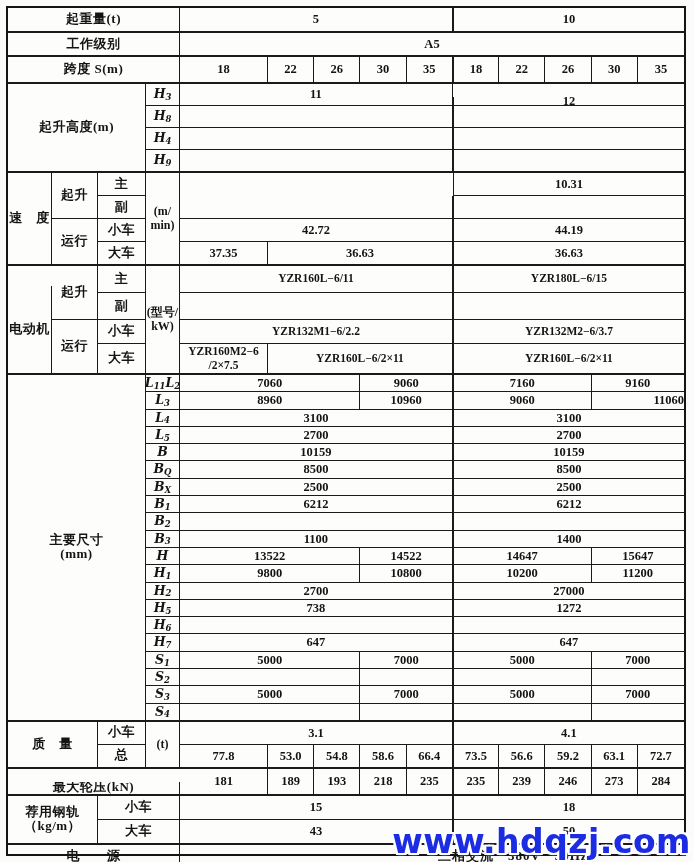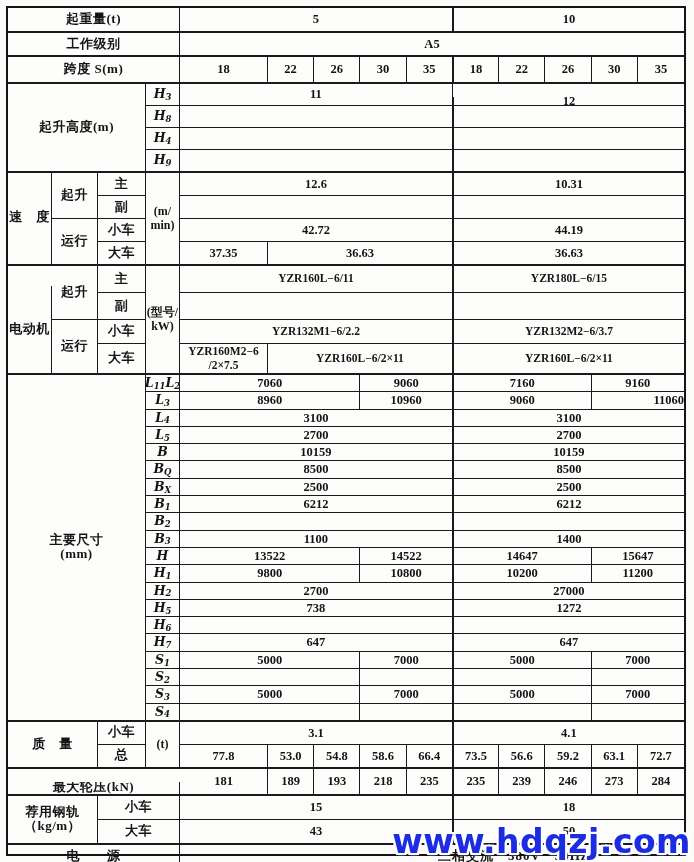--- a/index.html
+++ b/index.html
@@ -87,30 +87,29 @@
         <div class="cell val" style="grid-area: 1 / 5 / span 1 / span 5;"><span>11</span></div>
         <div class="cell val er grp" style="grid-area: 1 / 10 / span 1 / span 5; margin-top: 13px;"><span>12</span></div>
         <div class="cell val" style="grid-area: 2 / 5 / span 1 / span 5;"></div>
         <div class="cell val er grp" style="grid-area: 2 / 10 / span 1 / span 5;"></div>
         <div class="cell val" style="grid-area: 3 / 5 / span 1 / span 5;"></div>
         <div class="cell val er grp" style="grid-area: 3 / 10 / span 1 / span 5;"></div>
         <div class="cell val bot" style="grid-area: 4 / 5 / span 1 / span 5;"></div>
         <div class="cell val er grp bot" style="grid-area: 4 / 10 / span 1 / span 5;"></div>
       </div>
       <div class="sec" style="grid-template-rows: 23px 23px 23px 23px;">
-        <div class="cell lab bot" style="grid-area: 1 / 1 / span 4 / span 1; font-family: Liberation Mono, monospace;"><span>速　度</span></div>
+        <div class="cell lab bot" style="grid-area: 1 / 1 / span 4 / span 1;"><span>速　度</span></div>
         <div class="cell lab" style="grid-area: 1 / 2 / span 2 / span 1;"><span>起升</span></div>
         <div class="cell lab bot" style="grid-area: 3 / 2 / span 2 / span 1;"><span>运行</span></div>
         <div class="cell lab" style="grid-area: 1 / 3 / span 1 / span 1;"><span>主</span></div>
         <div class="cell lab" style="grid-area: 2 / 3 / span 1 / span 1;"><span>副</span></div>
         <div class="cell lab" style="grid-area: 3 / 3 / span 1 / span 1;"><span>小车</span></div>
         <div class="cell lab bot" style="grid-area: 4 / 3 / span 1 / span 1;"><span>大车</span></div>
         <div class="cell unit bot" style="grid-area: 1 / 4 / span 4 / span 1;"><span>(m/
 min)</span></div>
-        <div class="cell val" style="grid-area: 1 / 5 / span 1 / span 5;"><span>12.6</span></div>
         <div class="cell val er grp" style="grid-area: 1 / 10 / span 1 / span 5;"><span>10.31</span></div>
         <div class="cell val" style="grid-area: 2 / 5 / span 1 / span 5;"></div>
         <div class="cell val er grp" style="grid-area: 2 / 10 / span 1 / span 5;"></div>
         <div class="cell val" style="grid-area: 3 / 5 / span 1 / span 5;"><span>42.72</span></div>
         <div class="cell val er grp" style="grid-area: 3 / 10 / span 1 / span 5;"><span>44.19</span></div>
         <div class="cell val bot" style="grid-area: 4 / 5 / span 1 / span 1;"><span>37.35</span></div>
         <div class="cell val bot" style="grid-area: 4 / 6 / span 1 / span 4;"><span>36.63</span></div>
         <div class="cell val er grp bot" style="grid-area: 4 / 10 / span 1 / span 5;"><span>36.63</span></div>
       </div>
       <div class="sec" style="grid-template-rows: 27px 27px 24px 30px;">

